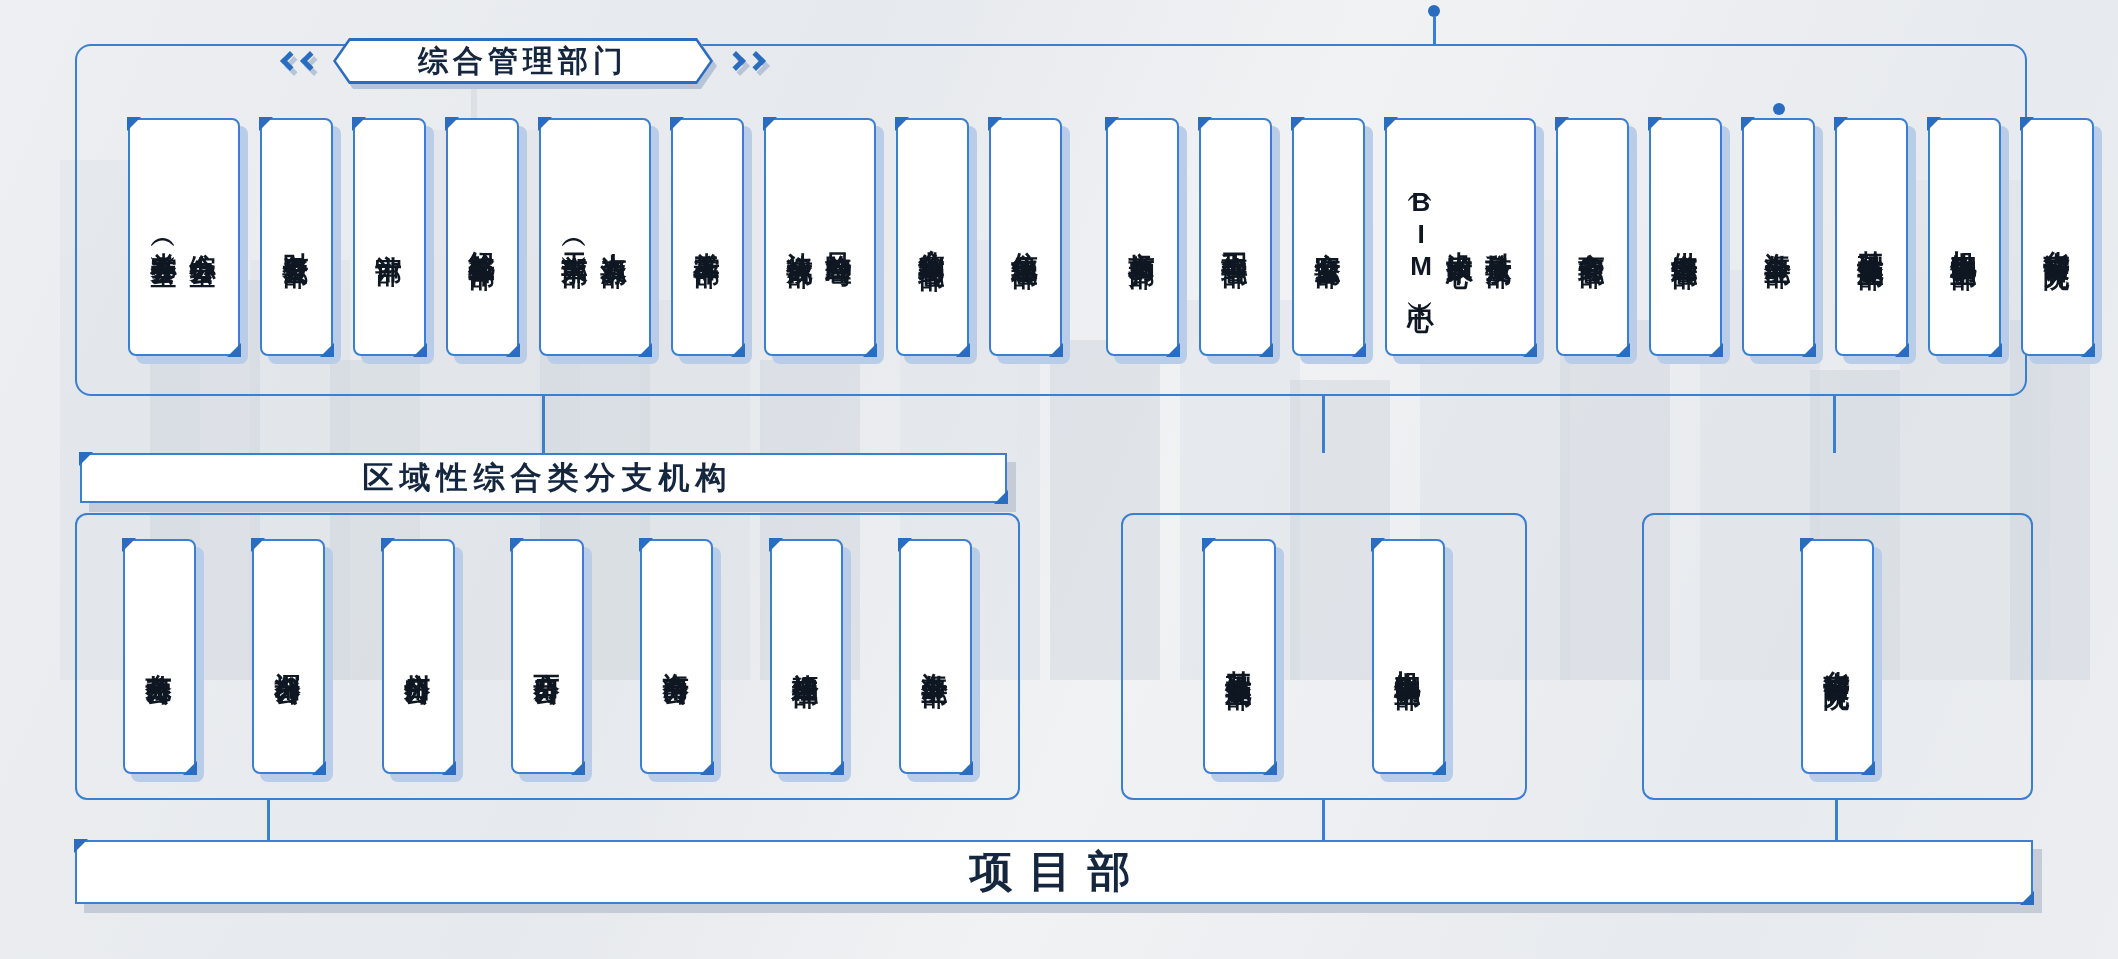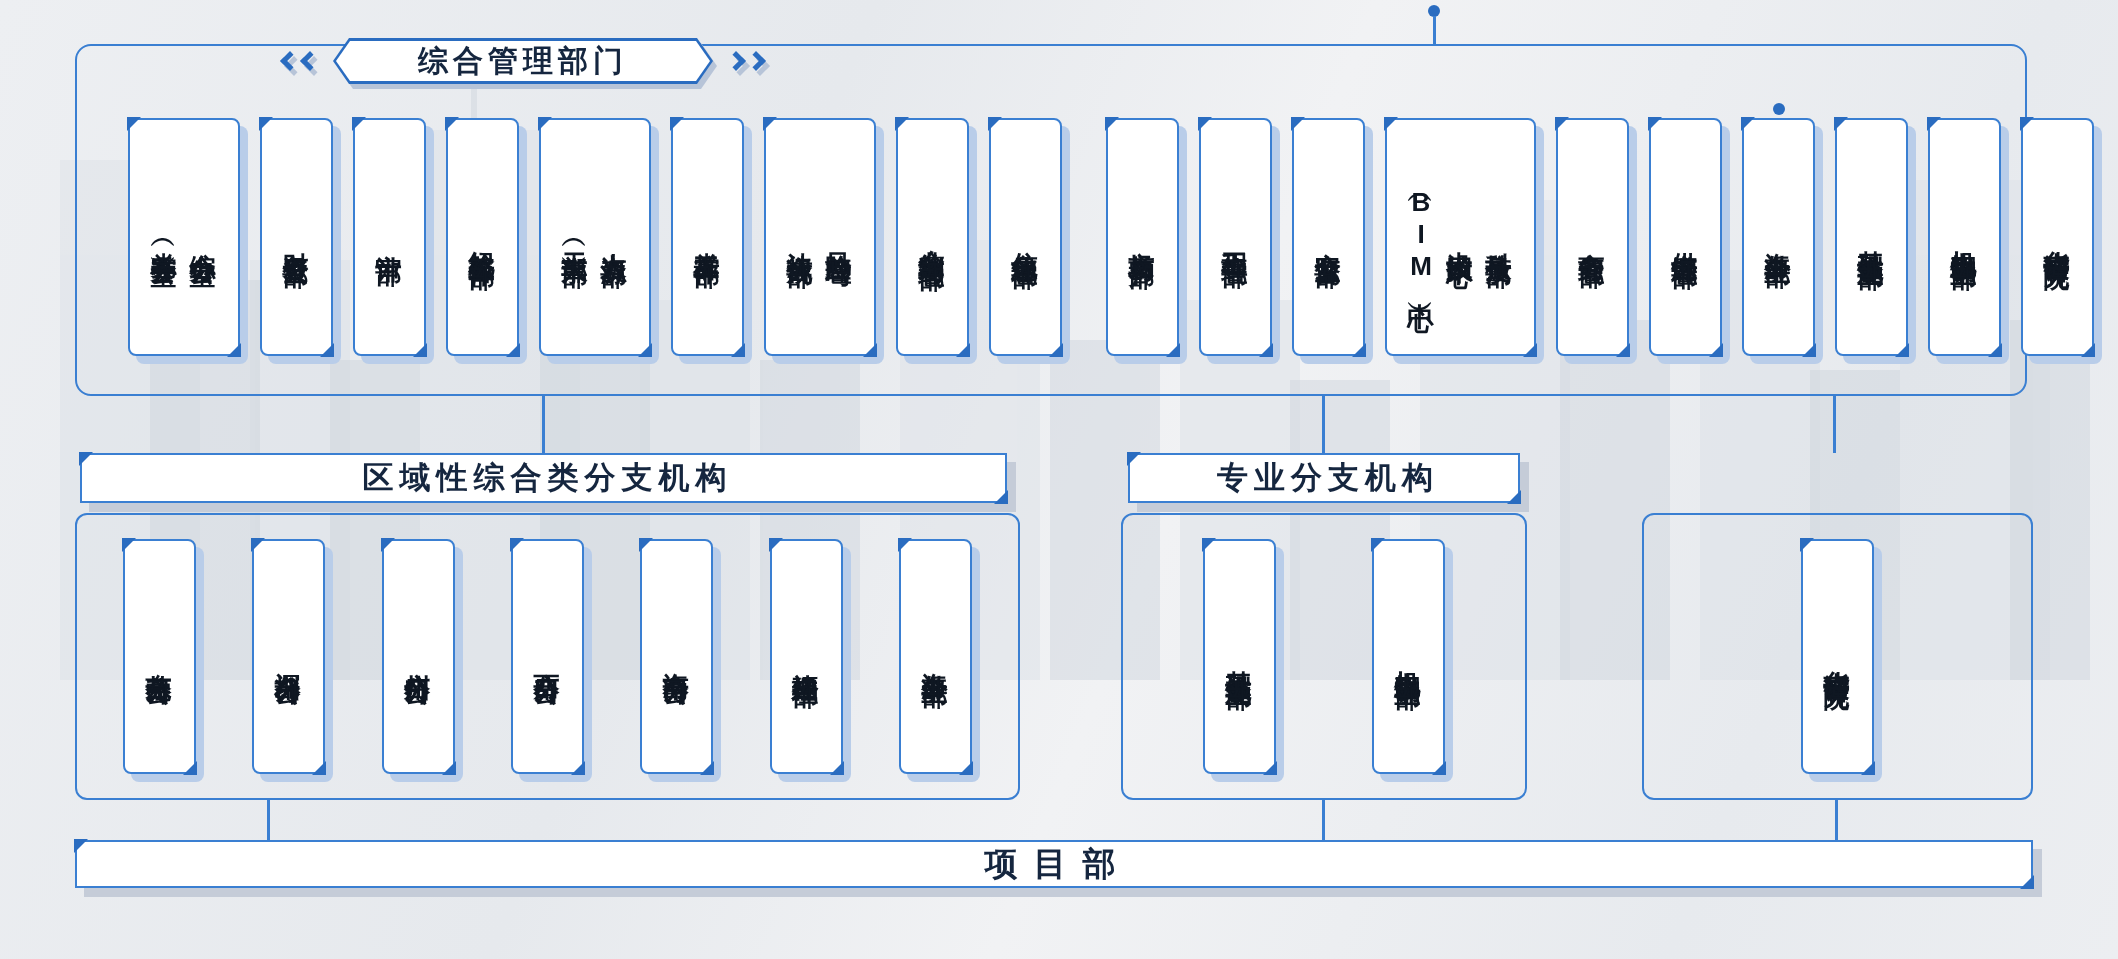--- a/index.html
+++ b/index.html
@@ -50,21 +50,21 @@
   .chev.p1l{left:-30px;} .chev.p2l{left:-50px;}
   .chev.p1r{right:-30px;} .chev.p2r{right:-50px;}
 
   .ribbon{position:absolute;background:#fff;border:2px solid var(--border);
     box-shadow:9px 9px 0 var(--ribbon-shadow);
     display:flex;align-items:center;justify-content:center;
     font-size:31px;font-weight:700;color:var(--banner-text);letter-spacing:6px;padding-left:8px;}
   #ribbon-0{left:80px;top:453px;width:927px;height:50px;}
   #ribbon-1{left:1128px;top:453px;width:392px;height:50px;}
   #ribbon-2{left:1642px;top:453px;width:385px;height:50px;}
-  #project-bar{left:75px;top:840px;width:1958px;height:48px;font-size:33px;letter-spacing:16px;}
+  #project-bar{left:75px;top:840px;width:1958px;height:64px;font-size:43px;letter-spacing:16px;}
 
   .card{position:relative;background:#fff;border:2px solid var(--border);border-radius:8px;
     box-shadow:8px 8px 0 var(--card-shadow);
     display:flex;align-items:center;justify-content:center;padding:8px 13px;}
   .card::before,.ribbon::before{content:"";position:absolute;left:-3px;top:-3px;
     border-style:solid;border-width:14px 14px 0 0;
     border-color:var(--accent) transparent transparent transparent;}
   .card::after,.ribbon::after{content:"";position:absolute;right:-3px;bottom:-3px;
     border-style:solid;border-width:0 0 14px 14px;
     border-color:transparent transparent var(--accent) transparent;}
@@ -240,23 +240,20 @@
       <div class="card" title="华南设计研究院">
         <div class="vtext">
           <span class="vline">华南设计研究院</span>
         </div>
       </div>
     </div>
 
   <div class="ribbon" id="ribbon-0">
     <span>区域性综合类分支机构</span>
   </div>
-  <div class="ribbon" id="ribbon-1">
-    <span>专业分支机构</span>
-  </div>
 
   <div class="section-box" id="sbox-0">
     <div class="mid-cards" id="mid-cards-0">
         <div class="card" title="东莞分公司">
           <div class="vtext">
             <span class="vline">东莞分公司</span>
           </div>
         </div>
         <div class="card" title="深圳分公司">
           <div class="vtext">

